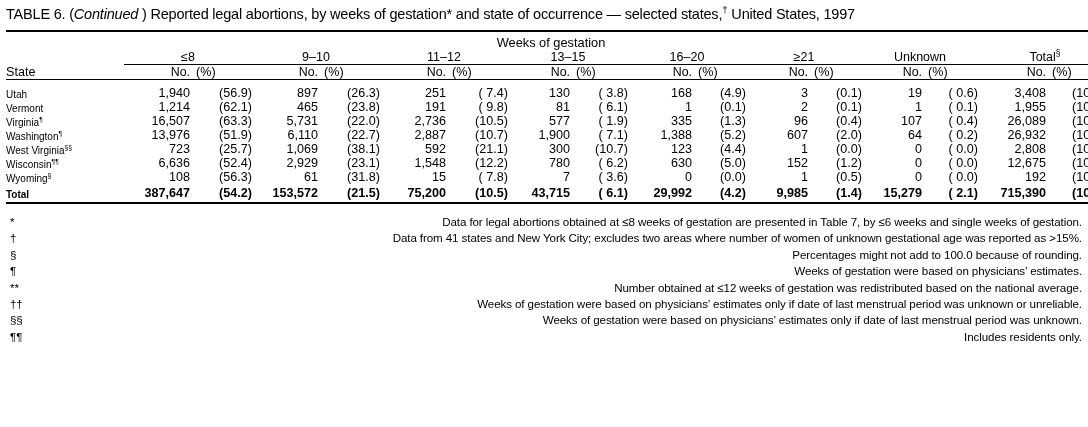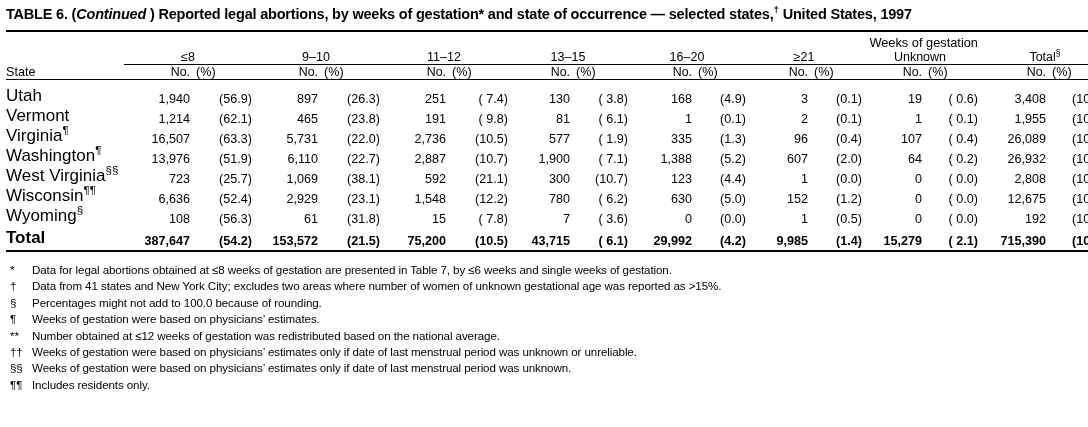--- a/index.html
+++ b/index.html
@@ -14,21 +14,21 @@
     color: #000000;
     overflow: hidden;
   }
   .page {
     width: 1088px;
     box-sizing: border-box;
     padding: 4px 6px 0 6px;
   }
   .title {
     font-size: 14.5px;
-    font-weight: bold;
+    font-weight: normal;
     line-height: 1.22;
     letter-spacing: -0.2px;
     margin: 2px 0 6px 0;
   }
   .title .ital {
     font-style: italic;
   }
   sup {
     font-size: 0.68em;
     vertical-align: super;
@@ -49,21 +49,21 @@
   .rule-thin td { border-top: 1px solid #000; height: 2px; }
   .rule-bot td { border-top: 2.2px solid #000; height: 3px; }
 
   .grouphdr {
     text-align: center;
     font-size: 12.5px;
     font-weight: normal;
     padding-bottom: 2px;
   }
   .weeks-label {
-    text-align: right;
+    text-align: center;
     font-size: 12.8px;
     padding: 3px 0 3px 0;
   }
   .grp-underline {
     border-bottom: 1px solid #000;
   }
   .colhdr {
     font-size: 12.4px;
     text-align: right;
     padding-bottom: 1px;
@@ -73,21 +73,21 @@
     text-align: left;
     padding-left: 6px;
   }
   .state-hdr {
     text-align: left;
     font-size: 12.6px;
     padding-bottom: 1px;
   }
   td.statecell {
     text-align: left;
-    font-size: 17px;
+    font-size: 10px;
     padding: 1.0px 0;
   }
   td.num {
     text-align: right;
     font-size: 12.6px;
     padding: 1.0px 0;
   }
   td.pct {
     text-align: right;
     font-size: 12.6px;
@@ -109,20 +109,21 @@
   }
   .fn-mark {
     width: 26px;
     flex: 0 0 26px;
     text-align: left;
     padding-left: 4px;
     box-sizing: border-box;
   }
   .fn-text {
     flex: 1 1 auto;
+    text-align: right;
   }
 </style>
 </head>
 <body>
 
 <div class="page">
 
   <div class="title">
     <span>TABLE 6. (</span><span class="ital">Continued</span><span> ) Reported legal abortions, by weeks of gestation* and state of occurrence — selected states,</span><sup>†</sup><span> United States, 1997</span>
   </div>

